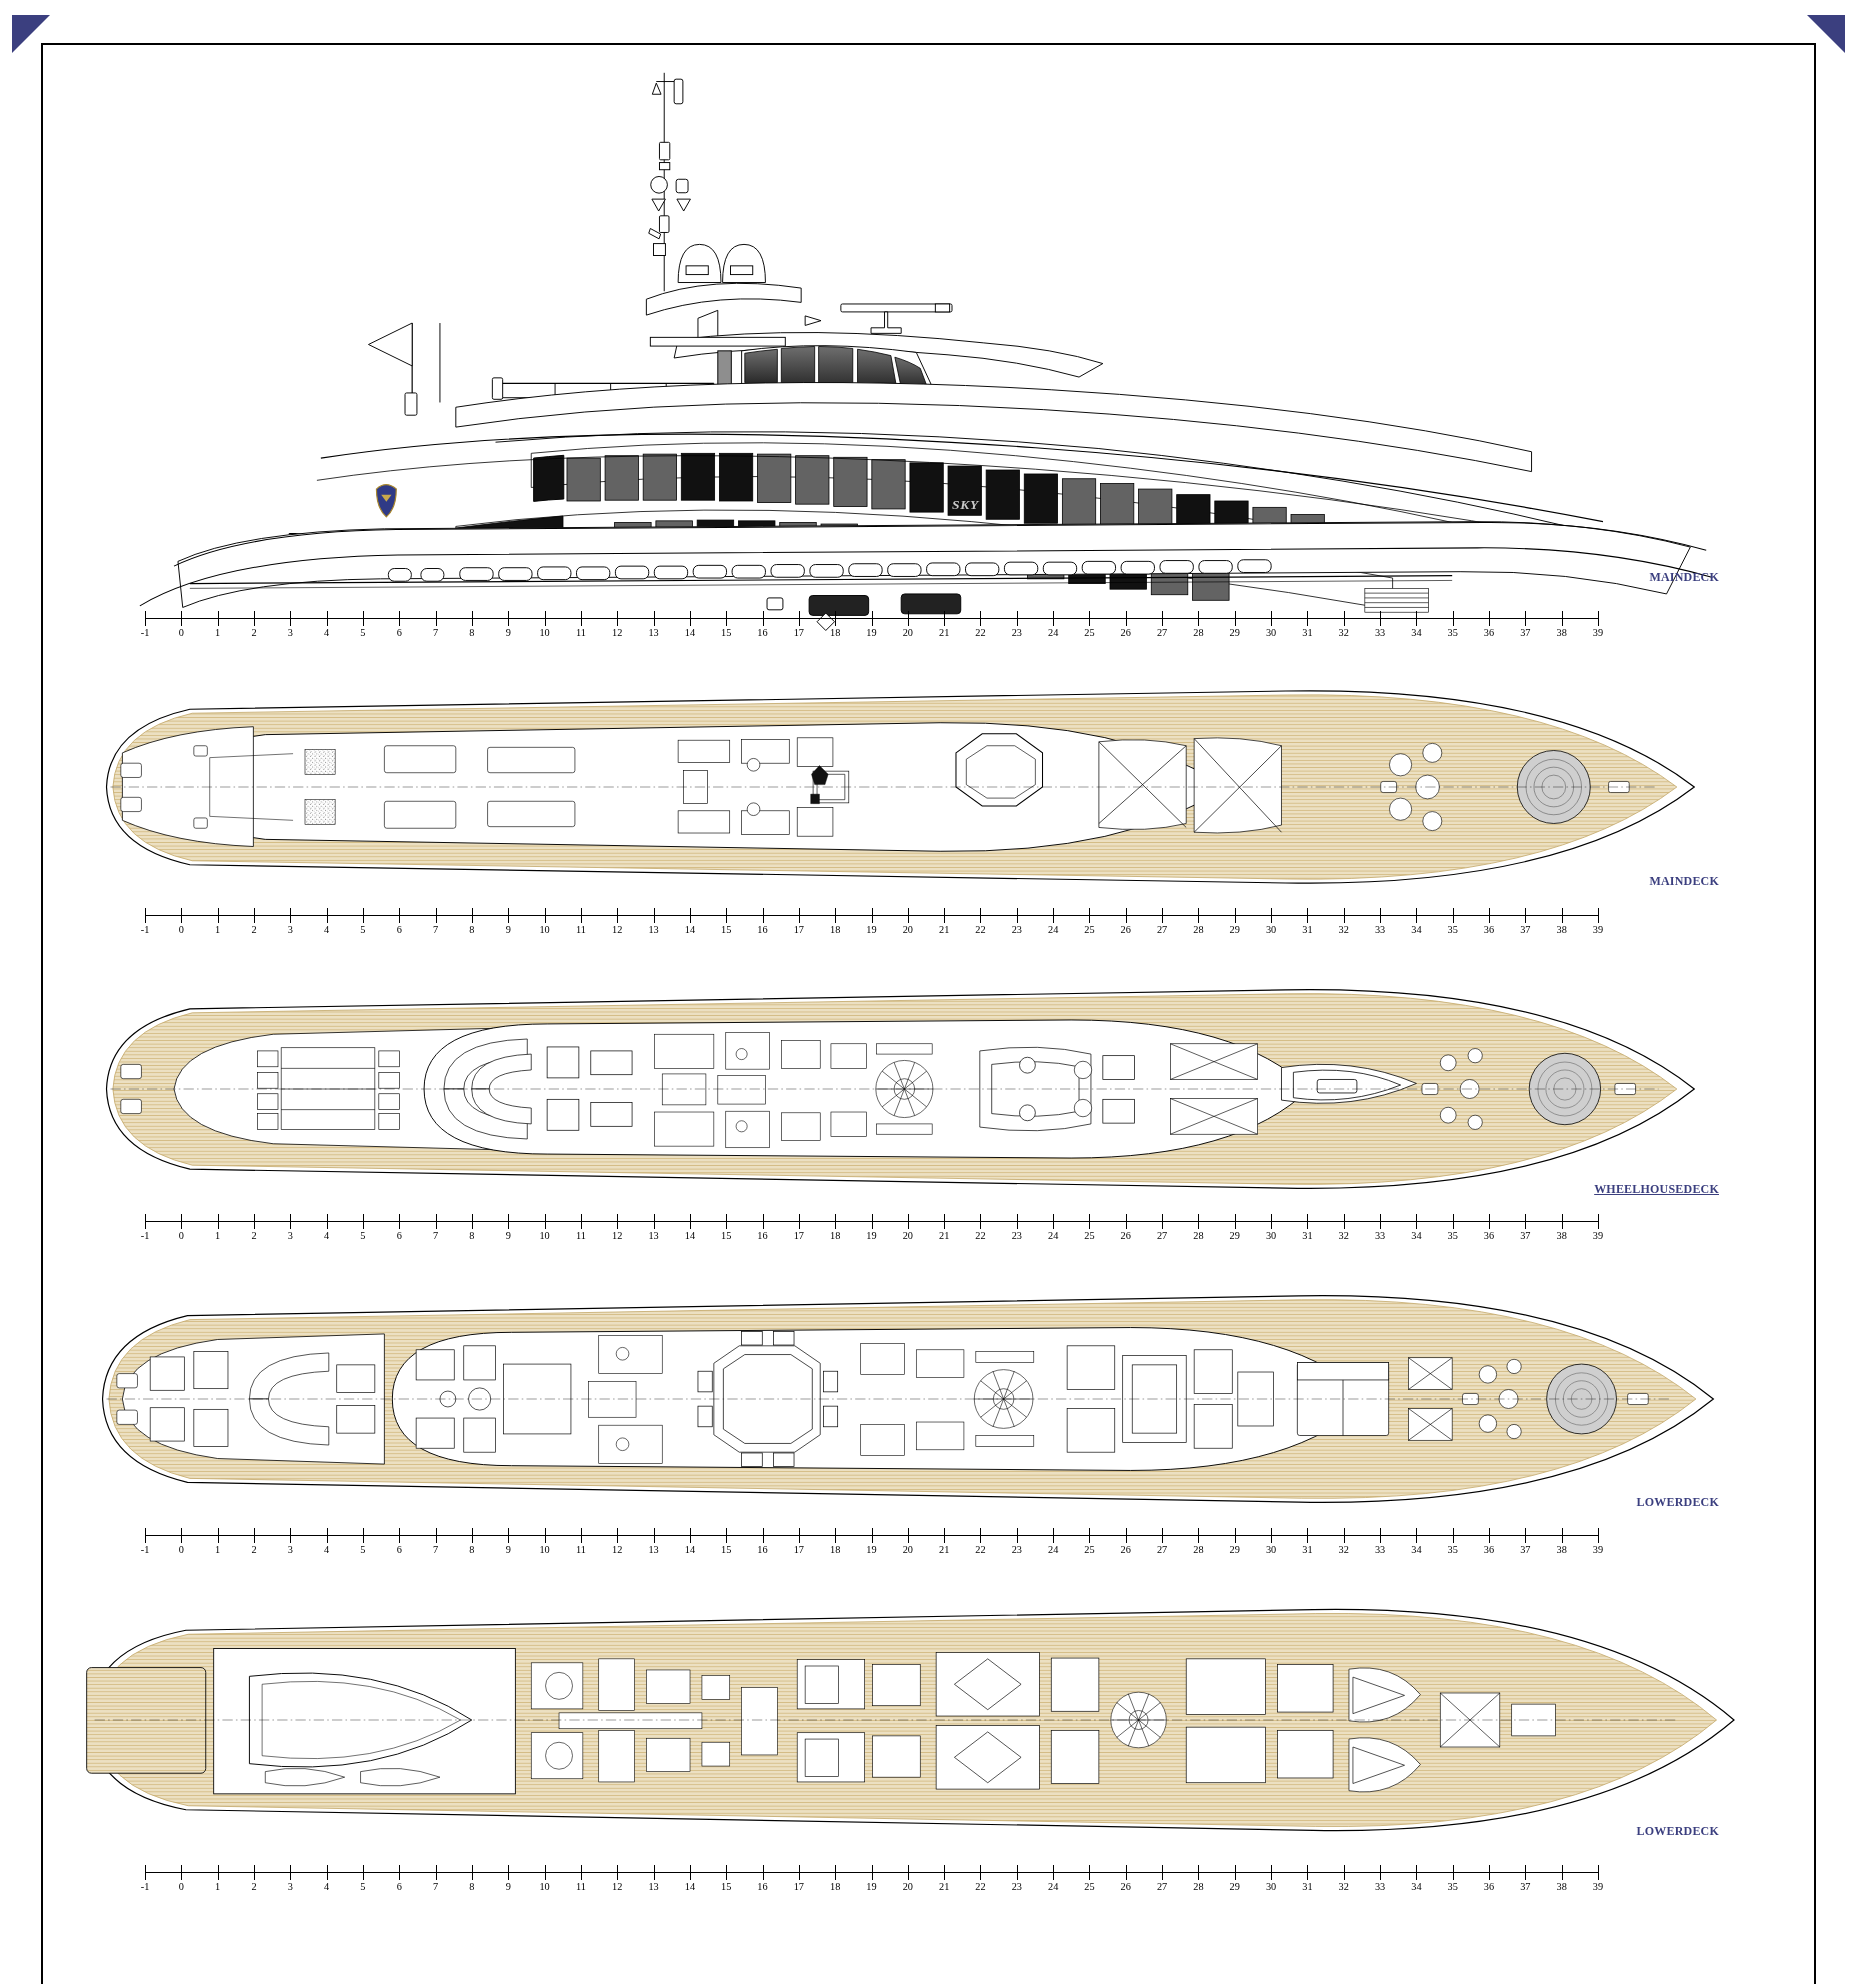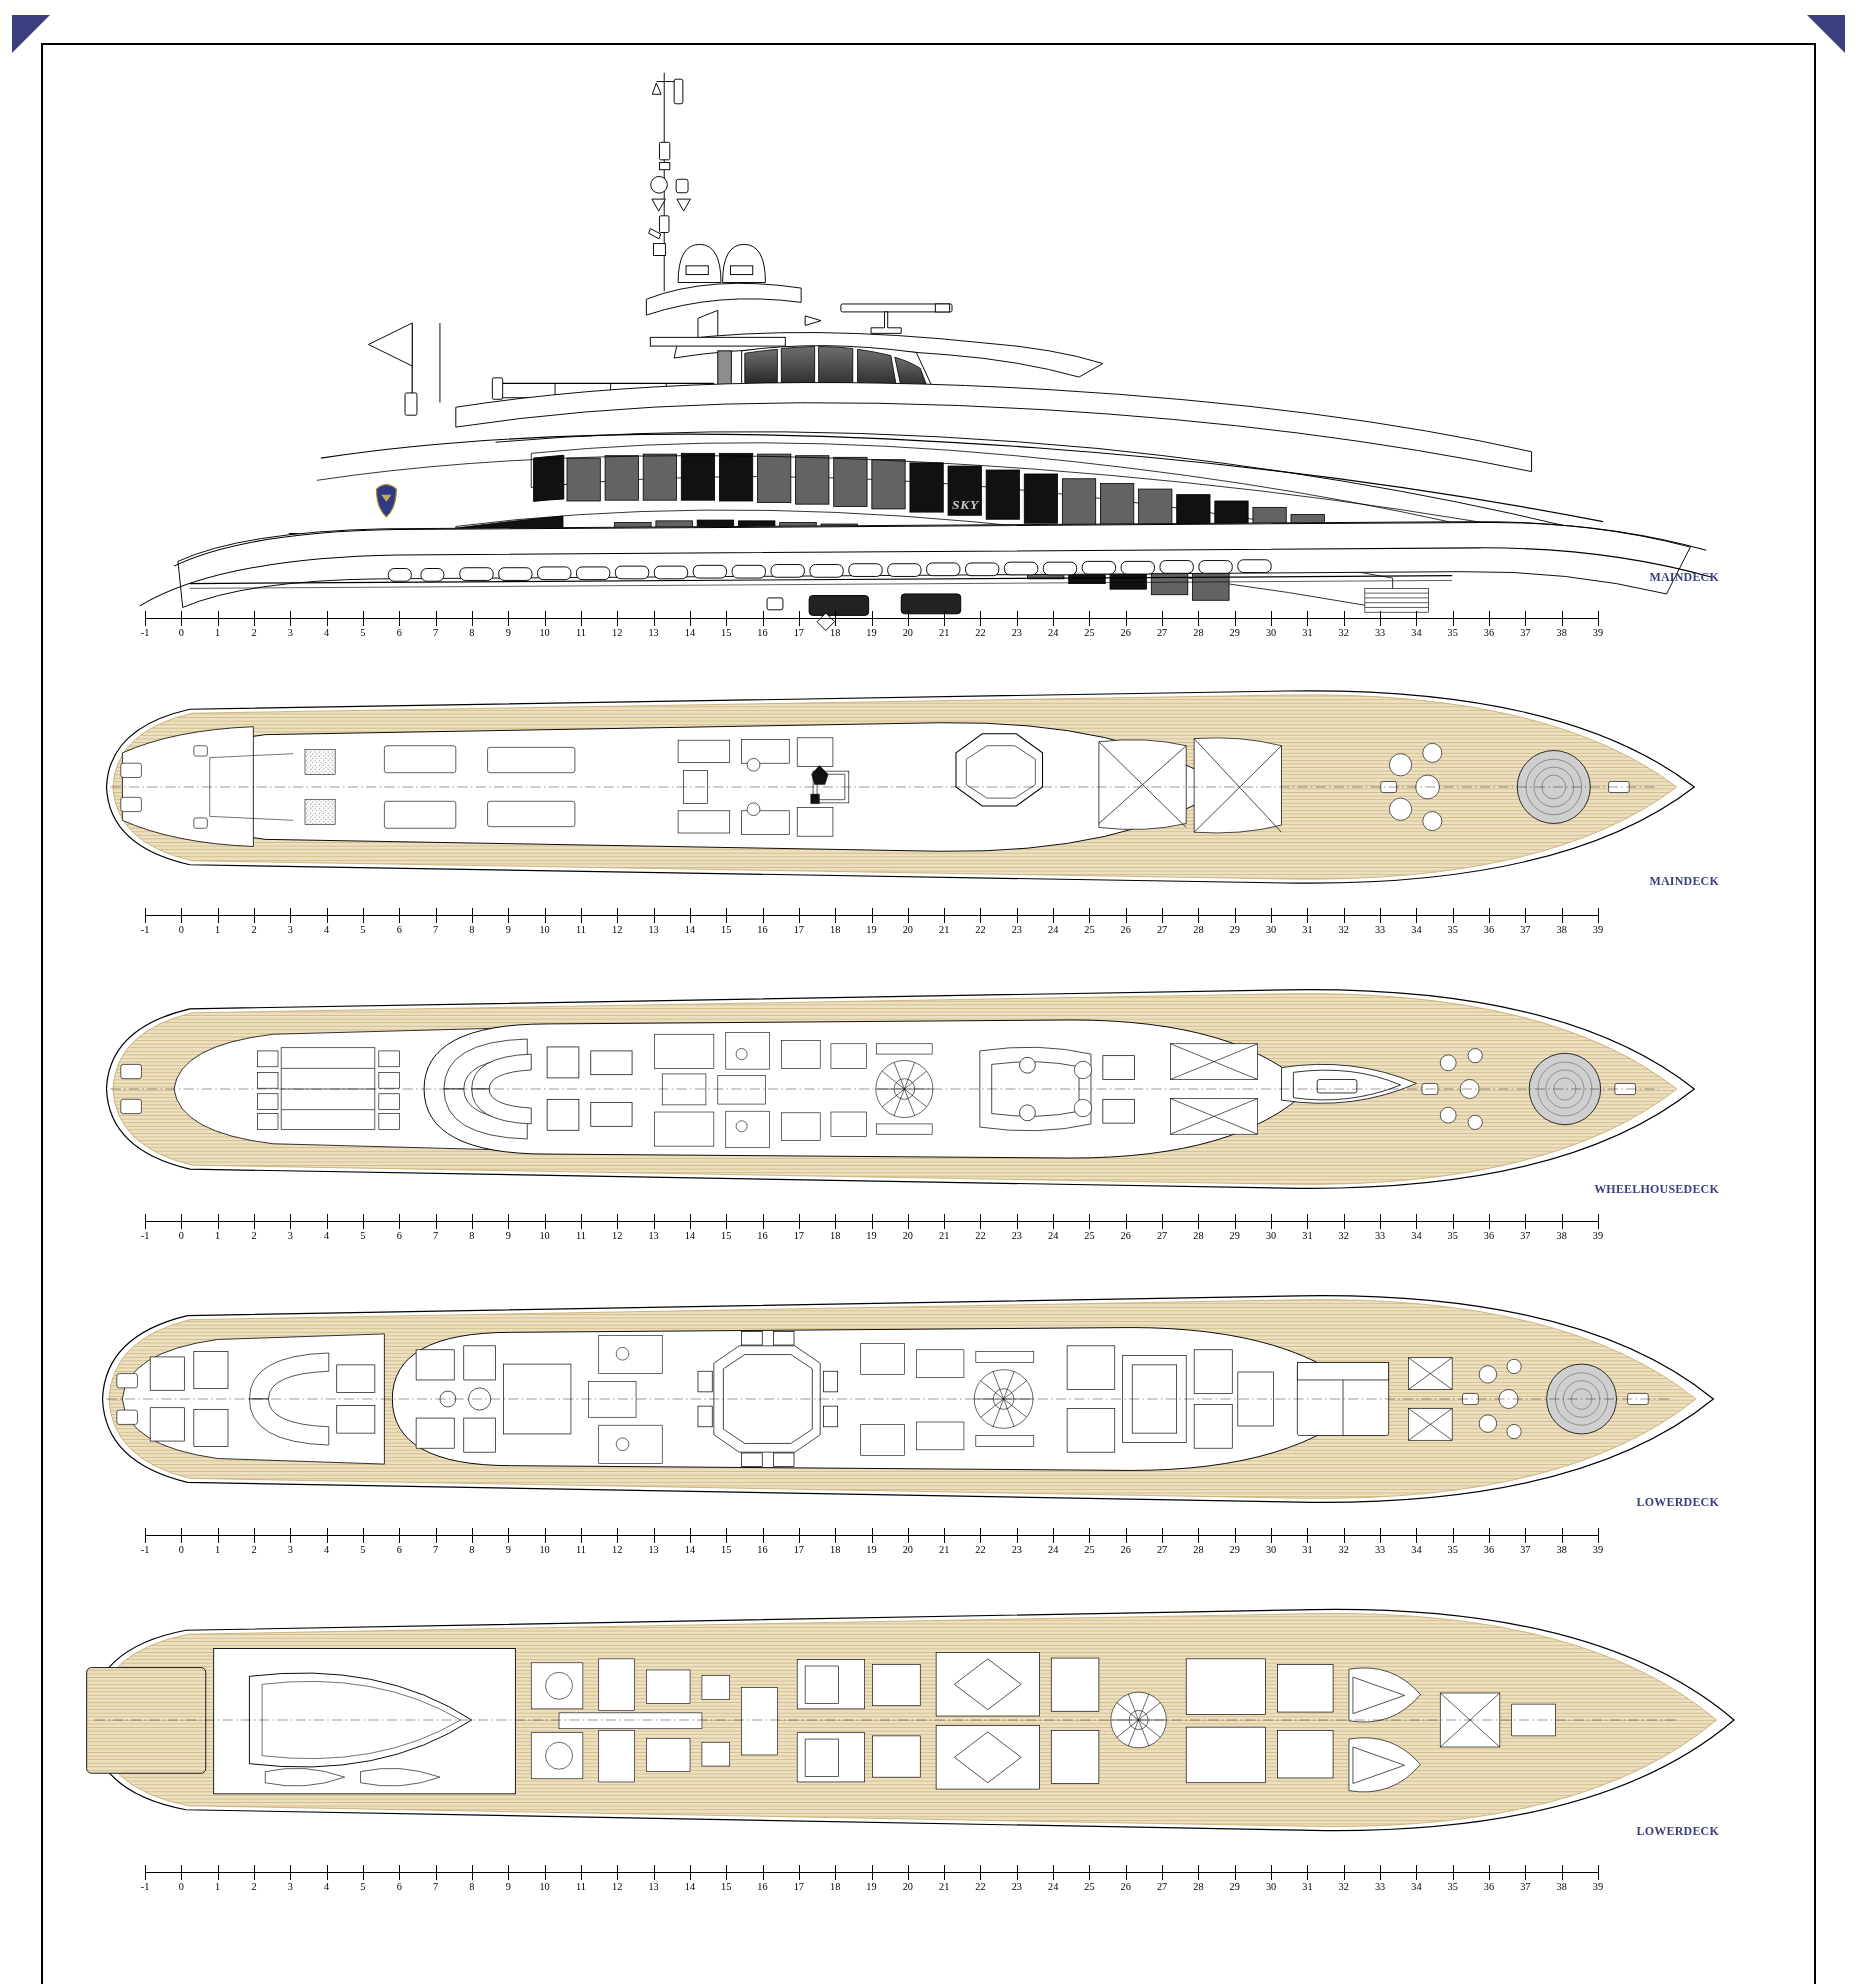--- a/index.html
+++ b/index.html
@@ -638,21 +638,21 @@
             <circle cx="3834" cy="310" r="48"></circle>
             <circle cx="3834" cy="310" r="28"></circle>
         </g>
         <g stroke="#000" stroke-width="1.6" fill="#fff">
           <rect x="3960" y="296" width="52" height="28" rx="5"></rect>
           <rect x="196" y="248" width="52" height="36" rx="6"></rect>
           <rect x="196" y="336" width="52" height="36" rx="6"></rect>
         </g>
         <line x1="170" y1="310" x2="4070" y2="310" stroke="#000" stroke-width="1" stroke-dasharray="26 8 4 8"></line>
       </svg>
-      <div class="view-label" style="right:15px;top:216px;">WHEELHOUSEDECK</div>
+      <div class="view-label" style="right:15px;top:216px;text-decoration:underline;">WHEELHOUSEDECK</div>
     </div>
 
     <div class="ruler" style="left:102px;top:1167px;width:1453px;">
         <div class="axis"></div>
         <div class="tick" style="left: 0%;"></div>
         <div class="tlab" style="left: 0%;">-1</div>
         <div class="tick" style="left: 2.5%;"></div>
         <div class="tlab" style="left: 2.5%;">0</div>
         <div class="tick" style="left: 5%;"></div>
         <div class="tlab" style="left: 5%;">1</div>

